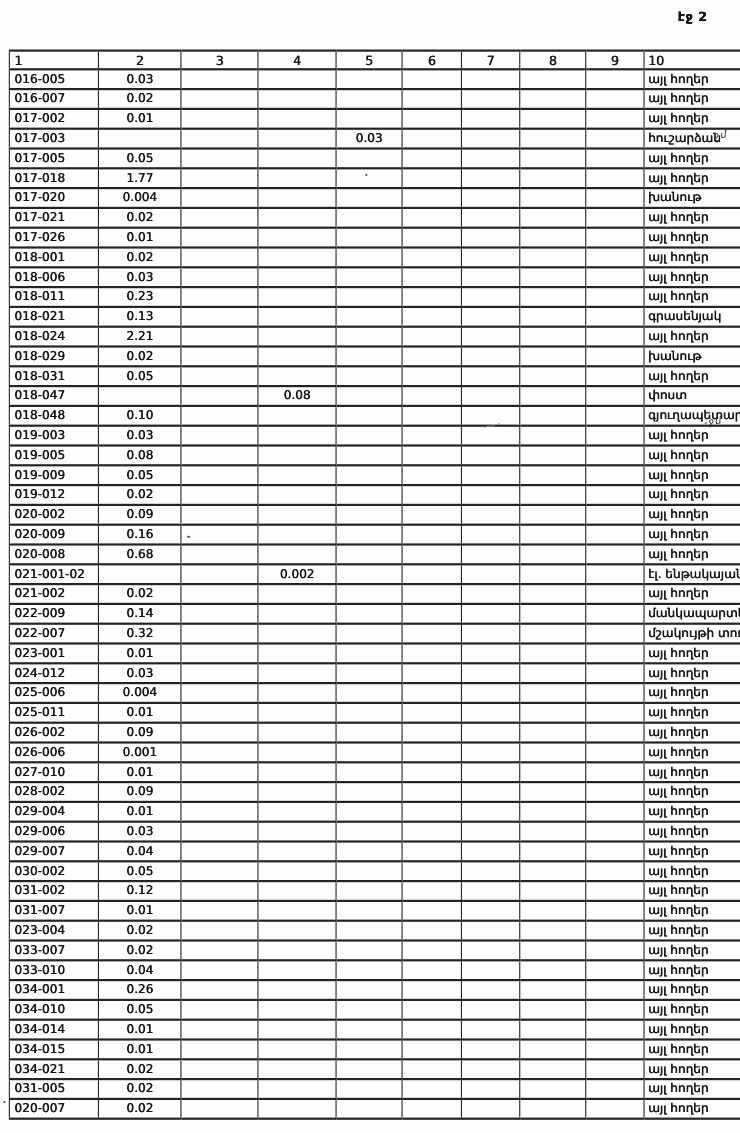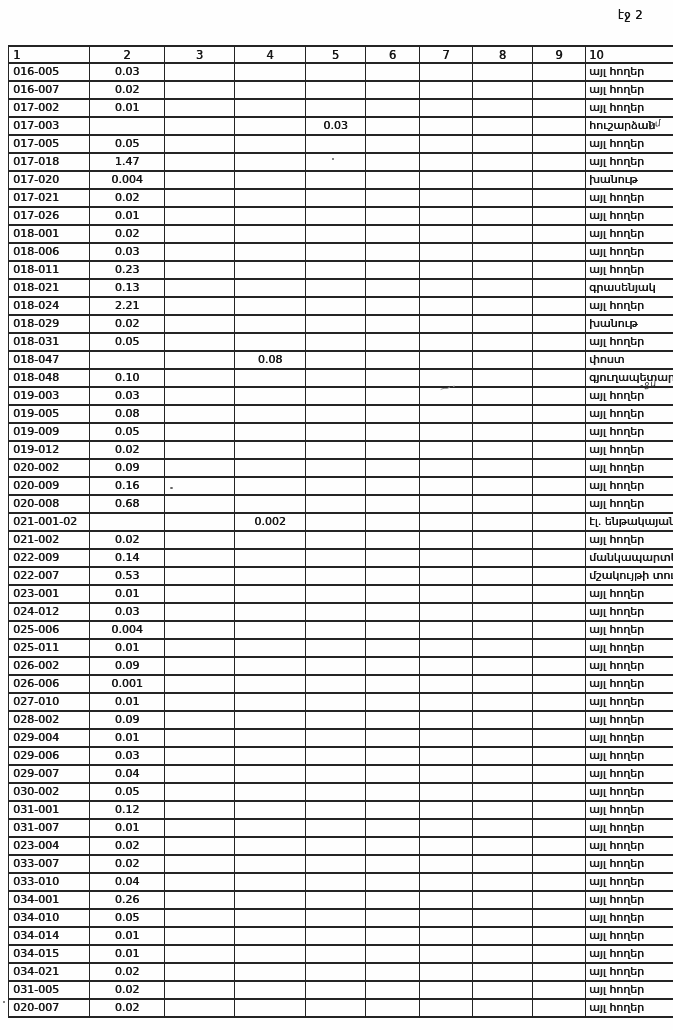--- a/index.html
+++ b/index.html
@@ -7,21 +7,21 @@
     width:673px;height:1030px;
     background:#fefefe;
     position:relative;
     font-family:"DejaVu Sans", sans-serif;
     color:#141414;
     overflow:hidden;
   }
   .page{position:absolute;inset:0;}
   .page-label{
     position:absolute;top:8px;right:30px;
-    font-size:11.5px;font-weight:normal;letter-spacing:0.5px;
+    font-size:11.5px;font-weight:bold;letter-spacing:0.5px;
     text-shadow:0.4px 0 0 currentColor;
   }
   table.scan-table{
     position:absolute;left:8px;top:45px;
     border-collapse:collapse;table-layout:fixed;
     width:649px;
   }
   .scan-table th,.scan-table td{
     border:2px solid #242424;
     border-left-width:1.5px;border-right-width:1.5px;
@@ -143,21 +143,21 @@
           <td></td>
           <td></td>
           <td></td>
           <td></td>
           <td></td>
           <td></td>
           <td>այլ հողեր</td>
         </tr>
         <tr>
           <td>017-018</td>
-          <td>1.47</td>
+          <td>1.77</td>
           <td></td>
           <td></td>
           <td></td>
           <td></td>
           <td></td>
           <td></td>
           <td></td>
           <td>այլ հողեր</td>
         </tr>
         <tr>
@@ -419,21 +419,21 @@
           <td></td>
           <td></td>
           <td></td>
           <td></td>
           <td></td>
           <td></td>
           <td>մանկապարտեզ</td>
         </tr>
         <tr>
           <td>022-007</td>
-          <td>0.53</td>
+          <td>0.32</td>
           <td></td>
           <td></td>
           <td></td>
           <td></td>
           <td></td>
           <td></td>
           <td></td>
           <td>մշակույթի տուն</td>
         </tr>
         <tr>
@@ -574,21 +574,21 @@
           <td></td>
           <td></td>
           <td></td>
           <td></td>
           <td></td>
           <td></td>
           <td></td>
           <td>այլ հողեր</td>
         </tr>
         <tr>
-          <td>031-001</td>
+          <td>031-002</td>
           <td>0.12</td>
           <td></td>
           <td></td>
           <td></td>
           <td></td>
           <td></td>
           <td></td>
           <td></td>
           <td>այլ հողեր</td>
         </tr>

